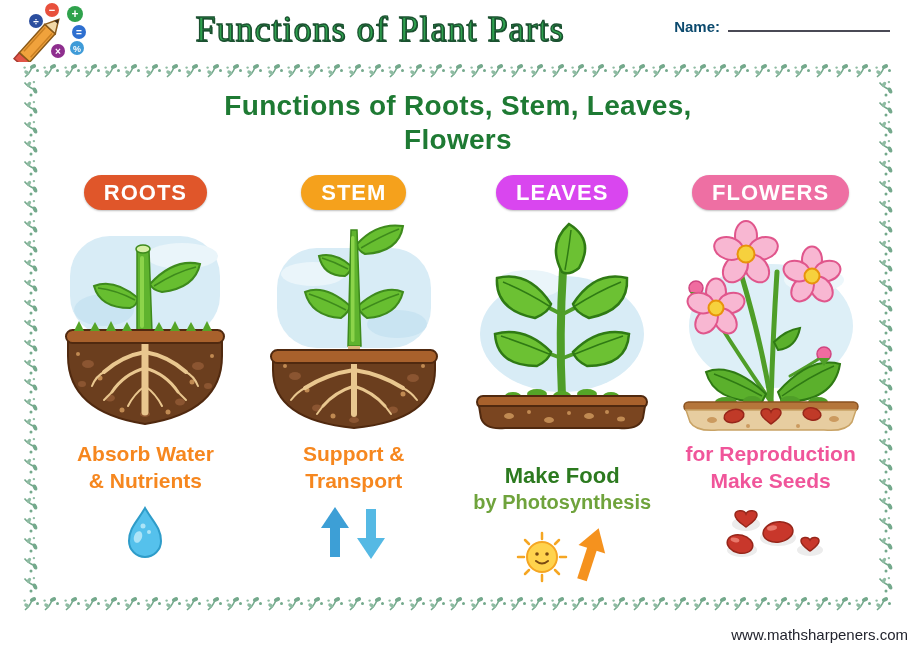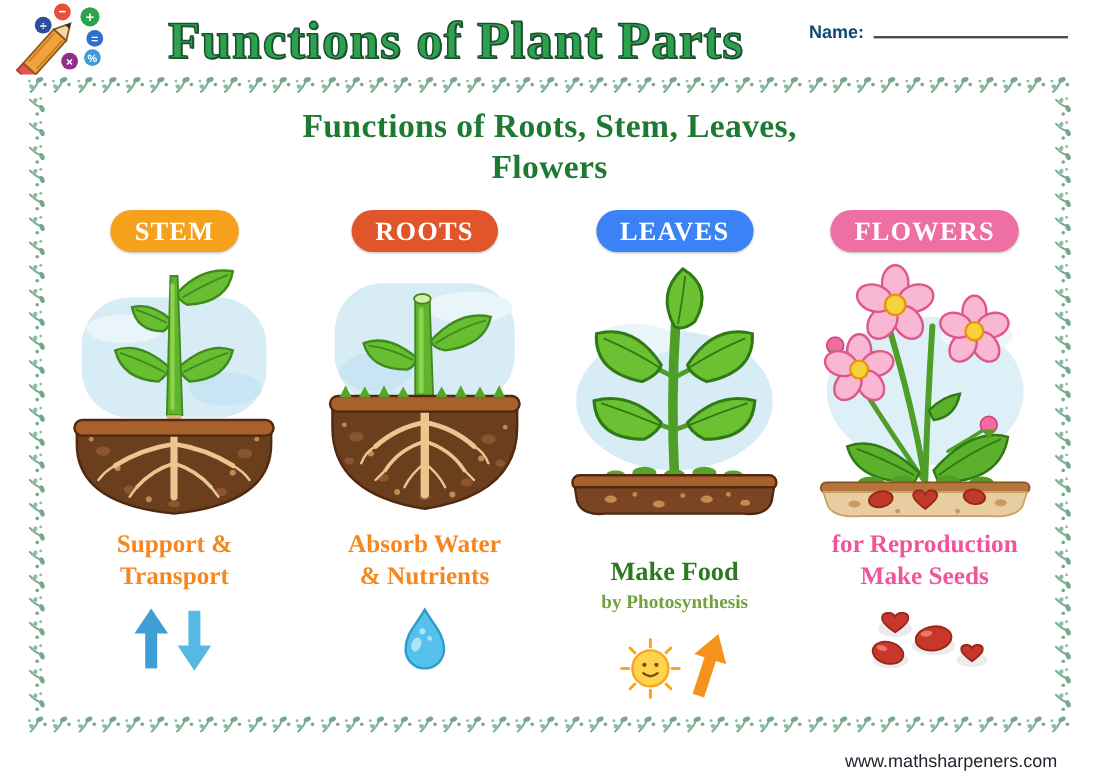--- a/index.html
+++ b/index.html
@@ -7,30 +7,30 @@
   body {
     width:916px; height:649px; position:relative; overflow:hidden;
     background:#ffffff; font-family:"Liberation Sans", sans-serif;
   }
 
   
   .header { position:absolute; top:0; left:0; width:916px; height:62px; }
   .logo { position:absolute; left:8px; top:0; }
   .page-title {
     position:absolute; left:120px; width:520px; top:8px; text-align:center;
-    font-family:"Liberation Serif", serif; font-weight:bold; font-size:44px;
+    font-family:"Liberation Serif", serif; font-weight:normal; font-size:36px;
     color:#2EA14E; letter-spacing:1px;
     -webkit-text-stroke:1.3px #1B5130;
     text-shadow:1px 1px 0 #1B5130;
   }
   .name-area { position:absolute; right:26px; top:16px; font-size:15px; color:#0c4a6e; font-weight:600; }
   .name-line { display:inline-block; width:162px; height:16px; border-bottom:2px solid #4a4a55; margin-left:8px; }
 
   
-  .frame { position:absolute; left:22px; top:62px; width:872px; height:550px;font-family:Liberation Serif, serif; }
+  .frame { position:absolute; left:22px; top:62px; width:872px; height:550px; }
   .edge { position:absolute; display:flex; justify-content:space-between; align-items:center; overflow:hidden; }
   .edge-top    { top:0; left:0; right:0; height:17px; }
   .edge-bottom { bottom:0; left:0; right:0; height:17px; }
   .edge-left   { left:0; top:19px; bottom:19px; width:17px; flex-direction:column; }
   .edge-right  { right:0; top:19px; bottom:19px; width:17px; flex-direction:column; }
   .edge svg { flex:0 0 auto; }
   .edge-left svg, .edge-right svg { transform:rotate(90deg); }
 
   
   .content {
@@ -43,32 +43,32 @@
   }
   .columns { display:flex; width:100%; justify-content:space-evenly; margin-top:18px; }
   .column { width:204px; display:flex; flex-direction:column; align-items:center; }
   .badge {
     height:35px; border-radius:18px; color:#fff; font-weight:bold; font-size:22px;
     padding:0 20px; display:flex; align-items:center; letter-spacing:1px;
     box-shadow:0 1px 2px rgba(0,0,0,0.25);
   }
   .col-roots   .badge { background:#E0562A; }
   .col-stem    .badge { background:#F5A11C; }
-  .col-leaves  .badge { background:#3b82f6;text-align:right; }
+  .col-leaves  .badge { background:#d946ef;text-align:right; }
   .col-flowers .badge { background:#EE6FA3; }
   .illustration { margin-top:4px; height:224px; }
   .function-text { text-align:center; font-weight:bold; font-size:21px; line-height:27px; margin-top:2px; }
   .col-roots .function-text, .col-stem .function-text { color:#F6871F; }
   .col-flowers .function-text { color:#F0559A; }
   .col-leaves .line1 { color:#2C7A1F; font-size:22px;margin-top:22px; }
-  .col-leaves .line2 { color:#6FA33C; font-size:16px; }
+  .col-leaves .line2 { color:#6FA33C; font-size:20px; }
   .icon-area { margin-top:6px; height:66px; display:flex; align-items:center; justify-content:center; }
 
   .footer {
-    position:absolute; right:35px; bottom:6px; font-size:15px; color:#22242e;
+    position:absolute; right:8px; bottom:6px; font-size:15px; color:#22242e;
   }
 </style>
 </head>
 <body>
 
 <div class="header">
 
   <svg class="logo" width="94" height="62" viewBox="0 0 94 62">
     <g transform="rotate(-48 34 38)">
       <rect x="0" y="31" width="8" height="14" fill="#E25548" stroke="#A83A30" stroke-width="1.5"></rect>
@@ -1210,20 +1210,94 @@
 </div>
 
   <div class="content">
     <div class="heading">
       <div>Functions of Roots, Stem, Leaves,</div>
       <div>Flowers</div>
     </div>
 
     <div class="columns">
 
+      <div class="column col-roots">
+        <div class="badge">ROOTS</div>
+        <svg class="illustration" width="186" height="224" viewBox="0 0 186 224">
+          <rect x="18" y="22" width="150" height="100" rx="40" fill="#D8ECF6"></rect>
+          <ellipse cx="130" cy="42" rx="36" ry="13" fill="#EAF5FA"></ellipse>
+          <ellipse cx="52" cy="96" rx="30" ry="16" fill="#C9E4F2"></ellipse>
+
+          <path d="M98 70 Q122 44 148 50 Q143 74 110 78 Q100 76 98 70 Z" fill="#67BE30" stroke="#3E8A1C" stroke-width="2"></path>
+          <path d="M102 72 Q124 58 144 53" fill="none" stroke="#3E8A1C" stroke-width="1.5"></path>
+          <path d="M86 84 Q62 64 42 72 Q48 94 78 94 Q85 92 86 84 Z" fill="#67BE30" stroke="#3E8A1C" stroke-width="2"></path>
+          <path d="M83 86 Q64 76 46 74" fill="none" stroke="#3E8A1C" stroke-width="1.5"></path>
+          <path d="M85 36 L85 118 L100 118 L97 36 Z" fill="#5FB32E" stroke="#3E8A1C" stroke-width="1.5"></path>
+          <rect x="88" y="42" width="4" height="72" rx="2" fill="#8CD44A"></rect>
+          <ellipse cx="91" cy="35" rx="7" ry="4" fill="#D7EFA5" stroke="#3E8A1C" stroke-width="1.5"></ellipse>
+
+          <path d="M16 124 H170 L170 142 Q170 198 93 210 Q16 198 16 142 Z" fill="#6B3E1E" stroke="#50290F" stroke-width="2"></path>
+          <g fill="#8B5531">
+            <ellipse cx="36" cy="150" rx="6" ry="4"></ellipse>
+              <ellipse cx="58" cy="184" rx="5" ry="3.5"></ellipse>
+            <ellipse cx="146" cy="152" rx="6" ry="4"></ellipse>
+              <ellipse cx="128" cy="188" rx="5" ry="3.5"></ellipse>
+            <ellipse cx="93" cy="200" rx="5" ry="3"></ellipse>
+              <ellipse cx="30" cy="170" rx="4" ry="3"></ellipse>
+            <ellipse cx="156" cy="172" rx="4" ry="3"></ellipse>
+          </g>
+          <g fill="#C08A52">
+            <circle cx="48" cy="164" r="2.5"></circle>
+              <circle cx="140" cy="168" r="2.5"></circle>
+            <circle cx="70" cy="196" r="2.5"></circle>
+              <circle cx="116" cy="198" r="2.5"></circle>
+            <circle cx="26" cy="140" r="2"></circle>
+              <circle cx="160" cy="142" r="2"></circle>
+          </g>
+
+          <g stroke="#E9C78F" fill="none" stroke-linecap="round">
+            <path d="M93 128 L93 198" stroke-width="7"></path>
+            <path d="M93 138 Q70 142 52 158" stroke-width="4"></path>
+            <path d="M93 138 Q116 142 134 158" stroke-width="4"></path>
+            <path d="M93 154 Q72 160 60 178" stroke-width="3"></path>
+            <path d="M93 154 Q114 160 126 178" stroke-width="3"></path>
+            <path d="M52 158 Q44 162 40 172" stroke-width="2"></path>
+            <path d="M134 158 Q142 162 146 172" stroke-width="2"></path>
+            <path d="M60 178 L52 186" stroke-width="2"></path>
+            <path d="M126 178 L134 186" stroke-width="2"></path>
+            <path d="M93 172 Q82 180 76 192" stroke-width="2"></path>
+            <path d="M93 172 Q104 180 110 192" stroke-width="2"></path>
+          </g>
+
+          <rect x="14" y="116" width="158" height="13" rx="6.5" fill="#A8612C" stroke="#50290F" stroke-width="2"></rect>
+          <g fill="#55A527">
+            <path d="M22 117 l5 -10 l5 10 z"></path>
+              <path d="M38 117 l5 -9 l5 9 z"></path>
+            <path d="M54 117 l5 -10 l5 10 z"></path>
+              <path d="M70 117 l5 -9 l5 9 z"></path>
+            <path d="M102 117 l5 -9 l5 9 z"></path>
+              <path d="M118 117 l5 -10 l5 10 z"></path>
+            <path d="M134 117 l5 -9 l5 9 z"></path>
+              <path d="M150 117 l5 -10 l5 10 z"></path>
+          </g>
+        </svg>
+        <div class="function-text">
+          <div>Absorb Water</div>
+          <div>&amp; Nutrients</div>
+        </div>
+        <div class="icon-area">
+          <svg width="44" height="58" viewBox="0 0 44 58">
+            <path d="M22 4 C30 18 38 24 38 37 A16 16 0 1 1 6 37 C6 24 14 18 22 4 Z" fill="#55C1EC" stroke="#2E9CC9" stroke-width="2"></path>
+            <ellipse cx="15" cy="33" rx="4" ry="6" fill="#ADE4F7" transform="rotate(20 15 33)"></ellipse>
+            <circle cx="20" cy="22" r="2.5" fill="#ADE4F7"></circle>
+            <circle cx="26" cy="28" r="2" fill="#ADE4F7"></circle>
+          </svg>
+        </div>
+      </div>
+
       <div class="column col-stem">
         <div class="badge">STEM</div>
         <svg class="illustration" width="186" height="224" viewBox="0 0 186 224">
           <rect x="16" y="34" width="154" height="100" rx="40" fill="#D8ECF6"></rect>
           <ellipse cx="52" cy="60" rx="32" ry="12" fill="#EAF5FA"></ellipse>
           <ellipse cx="136" cy="110" rx="30" ry="14" fill="#C9E4F2"></ellipse>
 
           <g fill="#67BE30" stroke="#3E8A1C" stroke-width="2">
             <path d="M96 30 Q116 8 142 12 Q138 38 104 40 Q96 36 96 30 Z"></path>
             <path d="M90 52 Q74 38 58 42 Q62 62 84 62 Q90 58 90 52 Z"></path>
@@ -1276,94 +1350,20 @@
         <div class="icon-area">
           <svg width="82" height="64" viewBox="0 0 82 64">
             <g fill="#3D9FD6">
               <rect x="17" y="24" width="10" height="32"></rect>
               <polygon points="8,27 36,27 22,6"></polygon>
             </g>
             <g fill="#55B9E4">
               <rect x="53" y="8" width="10" height="32"></rect>
               <polygon points="44,37 72,37 58,58"></polygon>
             </g>
-          </svg>
-        </div>
-      </div>
-
-      <div class="column col-roots">
-        <div class="badge">ROOTS</div>
-        <svg class="illustration" width="186" height="224" viewBox="0 0 186 224">
-          <rect x="18" y="22" width="150" height="100" rx="40" fill="#D8ECF6"></rect>
-          <ellipse cx="130" cy="42" rx="36" ry="13" fill="#EAF5FA"></ellipse>
-          <ellipse cx="52" cy="96" rx="30" ry="16" fill="#C9E4F2"></ellipse>
-
-          <path d="M98 70 Q122 44 148 50 Q143 74 110 78 Q100 76 98 70 Z" fill="#67BE30" stroke="#3E8A1C" stroke-width="2"></path>
-          <path d="M102 72 Q124 58 144 53" fill="none" stroke="#3E8A1C" stroke-width="1.5"></path>
-          <path d="M86 84 Q62 64 42 72 Q48 94 78 94 Q85 92 86 84 Z" fill="#67BE30" stroke="#3E8A1C" stroke-width="2"></path>
-          <path d="M83 86 Q64 76 46 74" fill="none" stroke="#3E8A1C" stroke-width="1.5"></path>
-          <path d="M85 36 L85 118 L100 118 L97 36 Z" fill="#5FB32E" stroke="#3E8A1C" stroke-width="1.5"></path>
-          <rect x="88" y="42" width="4" height="72" rx="2" fill="#8CD44A"></rect>
-          <ellipse cx="91" cy="35" rx="7" ry="4" fill="#D7EFA5" stroke="#3E8A1C" stroke-width="1.5"></ellipse>
-
-          <path d="M16 124 H170 L170 142 Q170 198 93 210 Q16 198 16 142 Z" fill="#6B3E1E" stroke="#50290F" stroke-width="2"></path>
-          <g fill="#8B5531">
-            <ellipse cx="36" cy="150" rx="6" ry="4"></ellipse>
-              <ellipse cx="58" cy="184" rx="5" ry="3.5"></ellipse>
-            <ellipse cx="146" cy="152" rx="6" ry="4"></ellipse>
-              <ellipse cx="128" cy="188" rx="5" ry="3.5"></ellipse>
-            <ellipse cx="93" cy="200" rx="5" ry="3"></ellipse>
-              <ellipse cx="30" cy="170" rx="4" ry="3"></ellipse>
-            <ellipse cx="156" cy="172" rx="4" ry="3"></ellipse>
-          </g>
-          <g fill="#C08A52">
-            <circle cx="48" cy="164" r="2.5"></circle>
-              <circle cx="140" cy="168" r="2.5"></circle>
-            <circle cx="70" cy="196" r="2.5"></circle>
-              <circle cx="116" cy="198" r="2.5"></circle>
-            <circle cx="26" cy="140" r="2"></circle>
-              <circle cx="160" cy="142" r="2"></circle>
-          </g>
-
-          <g stroke="#E9C78F" fill="none" stroke-linecap="round">
-            <path d="M93 128 L93 198" stroke-width="7"></path>
-            <path d="M93 138 Q70 142 52 158" stroke-width="4"></path>
-            <path d="M93 138 Q116 142 134 158" stroke-width="4"></path>
-            <path d="M93 154 Q72 160 60 178" stroke-width="3"></path>
-            <path d="M93 154 Q114 160 126 178" stroke-width="3"></path>
-            <path d="M52 158 Q44 162 40 172" stroke-width="2"></path>
-            <path d="M134 158 Q142 162 146 172" stroke-width="2"></path>
-            <path d="M60 178 L52 186" stroke-width="2"></path>
-            <path d="M126 178 L134 186" stroke-width="2"></path>
-            <path d="M93 172 Q82 180 76 192" stroke-width="2"></path>
-            <path d="M93 172 Q104 180 110 192" stroke-width="2"></path>
-          </g>
-
-          <rect x="14" y="116" width="158" height="13" rx="6.5" fill="#A8612C" stroke="#50290F" stroke-width="2"></rect>
-          <g fill="#55A527">
-            <path d="M22 117 l5 -10 l5 10 z"></path>
-              <path d="M38 117 l5 -9 l5 9 z"></path>
-            <path d="M54 117 l5 -10 l5 10 z"></path>
-              <path d="M70 117 l5 -9 l5 9 z"></path>
-            <path d="M102 117 l5 -9 l5 9 z"></path>
-              <path d="M118 117 l5 -10 l5 10 z"></path>
-            <path d="M134 117 l5 -9 l5 9 z"></path>
-              <path d="M150 117 l5 -10 l5 10 z"></path>
-          </g>
-        </svg>
-        <div class="function-text">
-          <div>Absorb Water</div>
-          <div>&amp; Nutrients</div>
-        </div>
-        <div class="icon-area">
-          <svg width="44" height="58" viewBox="0 0 44 58">
-            <path d="M22 4 C30 18 38 24 38 37 A16 16 0 1 1 6 37 C6 24 14 18 22 4 Z" fill="#55C1EC" stroke="#2E9CC9" stroke-width="2"></path>
-            <ellipse cx="15" cy="33" rx="4" ry="6" fill="#ADE4F7" transform="rotate(20 15 33)"></ellipse>
-            <circle cx="20" cy="22" r="2.5" fill="#ADE4F7"></circle>
-            <circle cx="26" cy="28" r="2" fill="#ADE4F7"></circle>
           </svg>
         </div>
       </div>
 
       <div class="column col-leaves">
         <div class="badge">LEAVES</div>
         <svg class="illustration" width="186" height="224" viewBox="0 0 186 224">
           <ellipse cx="93" cy="120" rx="82" ry="58" fill="#D8ECF6"></ellipse>
           <ellipse cx="60" cy="70" rx="34" ry="14" fill="#EAF5FA"></ellipse>
 

